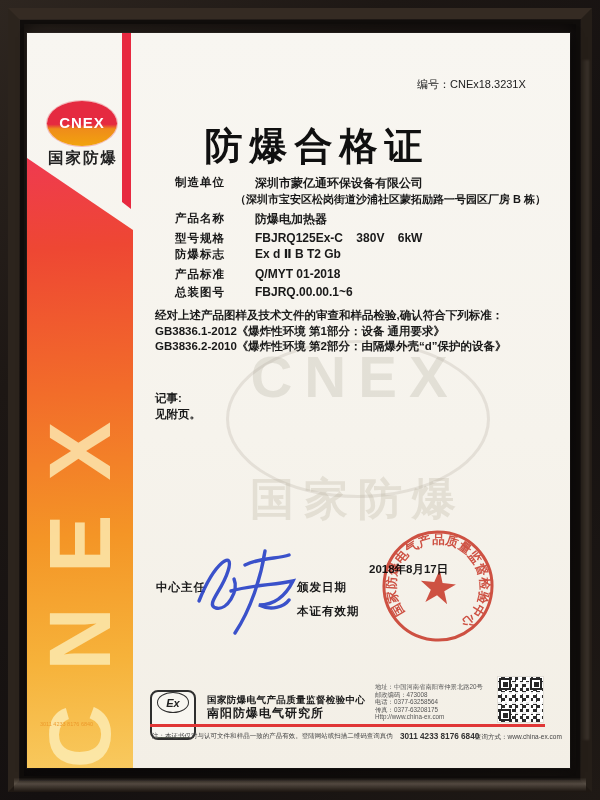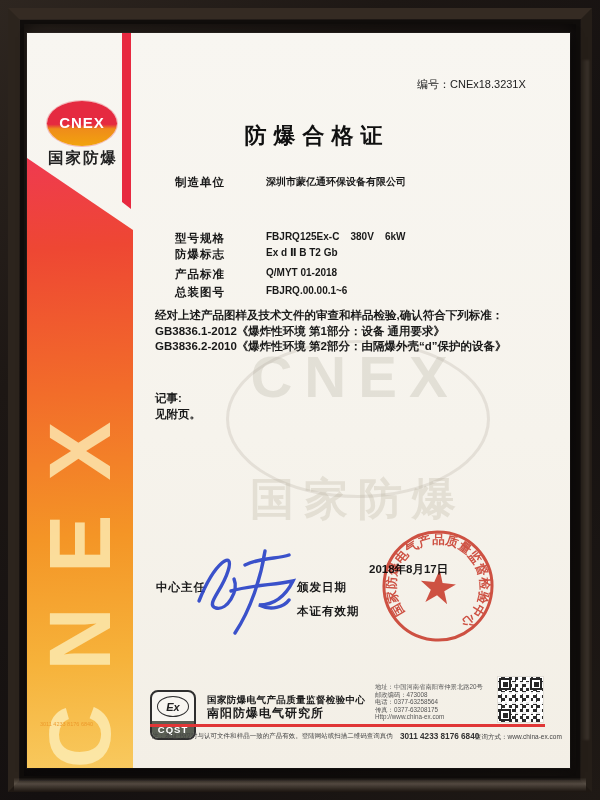--- a/index.html
+++ b/index.html
@@ -45,26 +45,26 @@
     background:linear-gradient(180deg,#e52a40 0%,#e52a40 52%,#ef8c1a 62%,#f2a30d 100%);
     display:flex; align-items:center; justify-content:center;
     box-shadow:0 0 0 1px rgba(229,42,64,.3); }
   .logo-oval span { color:#fff; font-weight:800; font-size:15px; letter-spacing:1px; transform:translateY(-1px); }
   .logo-sub { position:absolute; left:21px; top:115px; font-size:15.5px; font-weight:700;
     letter-spacing:2px; color:#222; }
 
   
   .cert-no { position:absolute; top:44px; left:390px; font-size:11px; color:#222; }
   .title { position:absolute; top:88px; left:110px; width:360px; text-align:center;
-    font-size:22px; font-weight:800; letter-spacing:7px; color:#101010; }
+    font-size:38px; font-weight:800; letter-spacing:7px; color:#101010; }
 
   
   .frow { position:absolute; left:128px; display:flex; }
   .flabel { flex:0 0 80px; font-size:11.5px; font-weight:700; color:#191919; letter-spacing:1px;padding-left:20px; }
-  .fvalue { font-size:10px; font-weight:600; color:#191919; white-space:pre;margin-left:11px; }
+  .fvalue { font-size:12px; font-weight:600; color:#191919; white-space:pre; }
   .addr2 { position:absolute; left:208px; top:159px; font-size:11px; font-weight:600; color:#191919; }
 
   .stds { position:absolute; left:128px; top:275px; font-size:11.5px; font-weight:600;
     color:#191919; line-height:15.5px; }
   .notes { position:absolute; left:128px; top:357px; font-size:11.5px; font-weight:600;
     color:#191919; line-height:16px; }
 
   
   .wm-oval { position:absolute; left:199px; top:307px; width:258px; height:152px;
     border:3px solid rgba(162,157,142,.22); border-radius:50%; }
@@ -78,21 +78,21 @@
   .sval { position:absolute; font-size:11.5px; font-weight:600; color:#191919; }
   .sig-svg { position:absolute; left:162px; top:510px; width:112px; height:98px; }
 
   
   .stamp { position:absolute; left:346px; top:488px; width:130px; height:130px;
     opacity:.85; mix-blend-mode:multiply; transform:rotate(6deg); }
 
   
   .exmark { position:absolute; left:123px; top:657px; width:46px; height:50px;
     border:2px solid #2f2f2f; border-radius:8px; background:#f8f6f1; overflow:hidden; box-sizing:border-box; }
-  .ex-top { height:29px; display:flex; align-items:center; justify-content:center;border-radius:14px; }
+  .ex-top { height:45px; display:flex; align-items:flex-start; justify-content:center;border-radius:14px; }
   .ex-oval { border:1.5px solid #2f2f2f; border-radius:50%; width:30px; height:19px;
     display:flex; align-items:center; justify-content:center;
     font-size:11px; font-weight:700; font-style:italic; color:#222; }
   .ex-bottom { height:17px; background:#5a5f54; color:#fff; display:flex; align-items:center;
     justify-content:center; font-size:9.5px; font-weight:700; letter-spacing:1px; }
   .center-name { position:absolute; left:180px; top:661px; font-size:9.5px; font-weight:800;
     color:#191919; letter-spacing:.4px; }
   .institute { position:absolute; left:180px; top:672px; font-size:12px; font-weight:800;
     color:#191919; letter-spacing:1px; }
   .addr-block { position:absolute; left:348px; top:650px; width:230px;
@@ -142,20 +142,25 @@
   <div class="title">防爆合格证</div>
 
   <div class="wm-oval"></div>
   <div class="wm-cnex">CNEX</div>
   <div class="wm-gj">国家防爆</div>
 
   <div class="frow" style="top:142px">
     <span class="flabel">制造单位</span>
     <span class="fvalue">深圳市蒙亿通环保设备有限公司</span>
   </div>
+  <div class="addr2">（深圳市宝安区松岗街道沙浦社区蒙拓励路一号园区厂房 B 栋）</div>
+  <div class="frow" style="top:178px">
+    <span class="flabel">产品名称</span>
+    <span class="fvalue">防爆电加热器</span>
+  </div>
   <div class="frow" style="top:190px;margin-top:8px">
     <span class="flabel">型号规格</span>
     <span class="fvalue">FBJRQ125Ex-C    380V    6kW</span>
   </div>
   <div class="frow" style="top:214px">
     <span class="flabel">防爆标志</span>
     <span class="fvalue">Ex d Ⅱ B T2 Gb</span>
   </div>
   <div class="frow" style="top:234px">
     <span class="flabel">产品标准</span>

